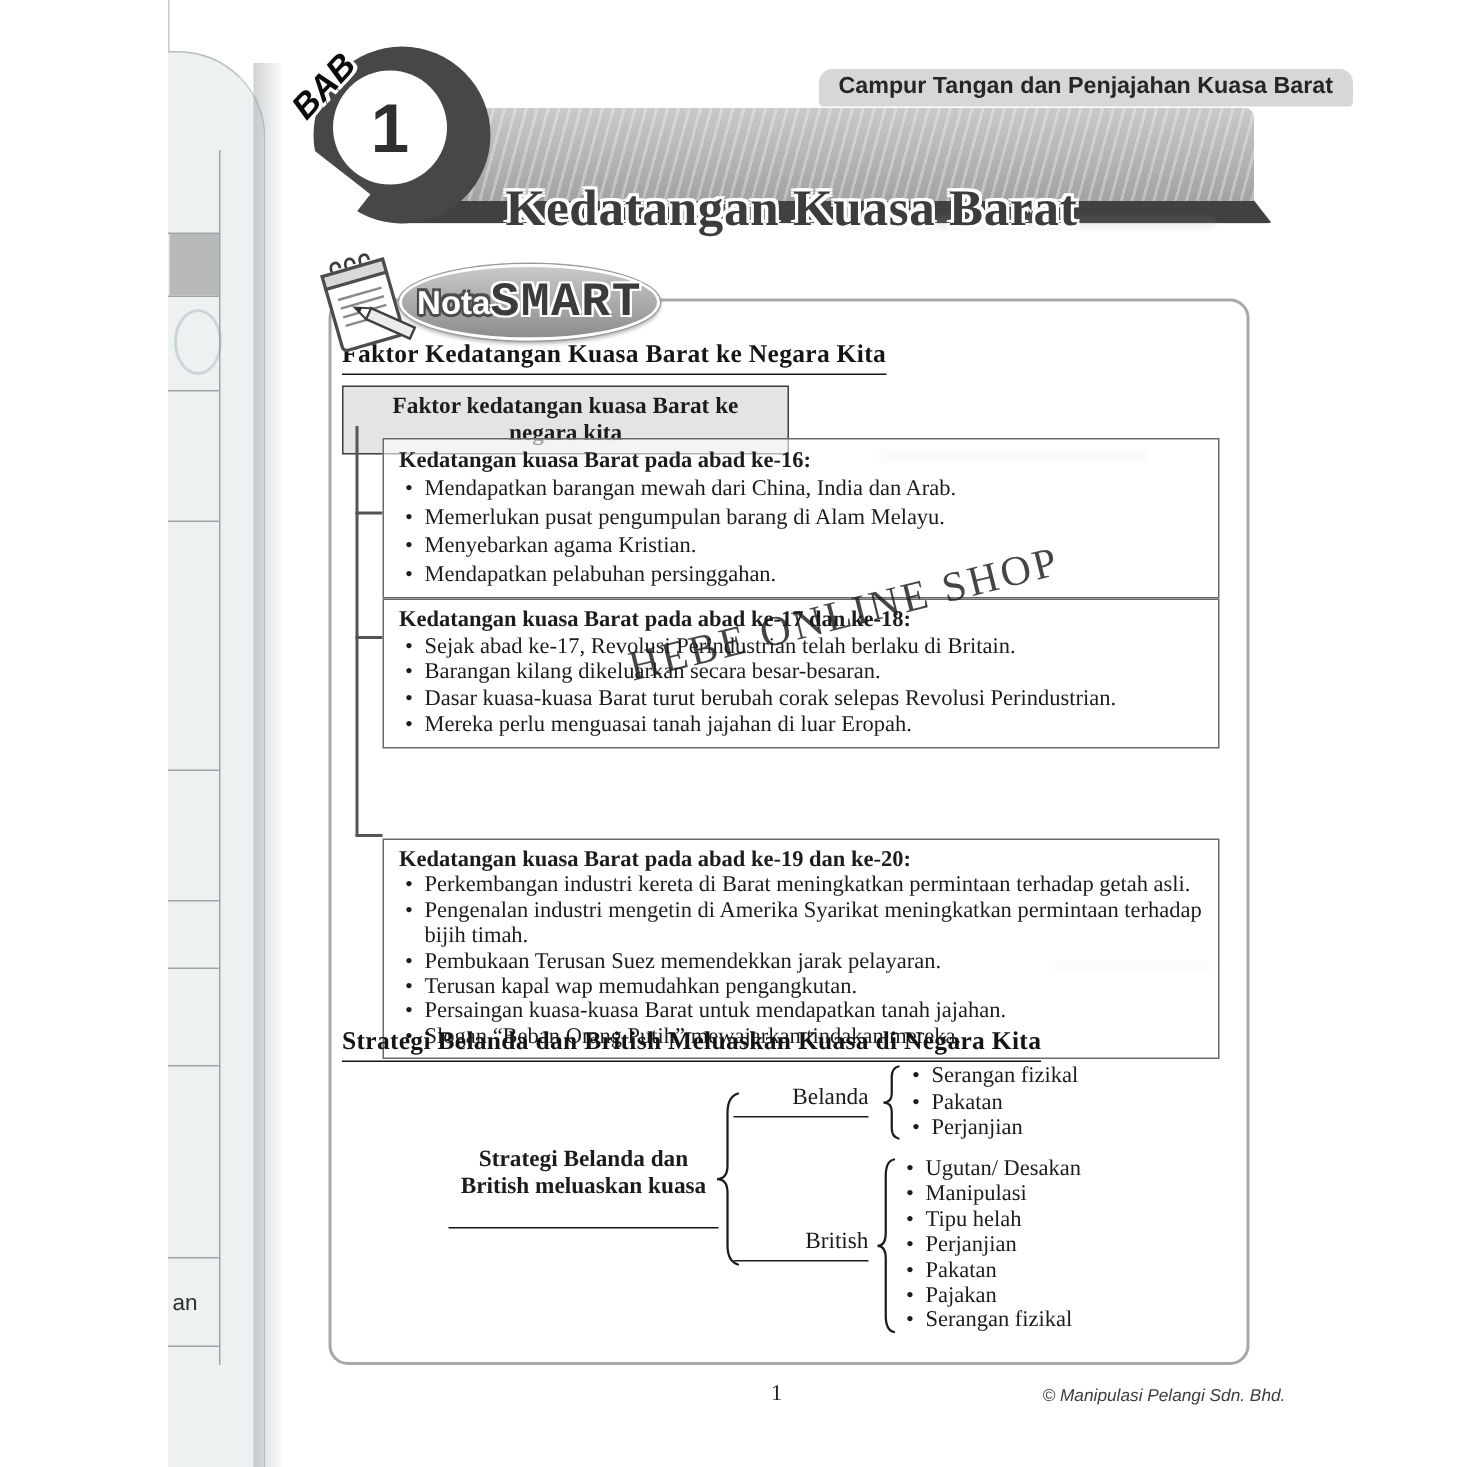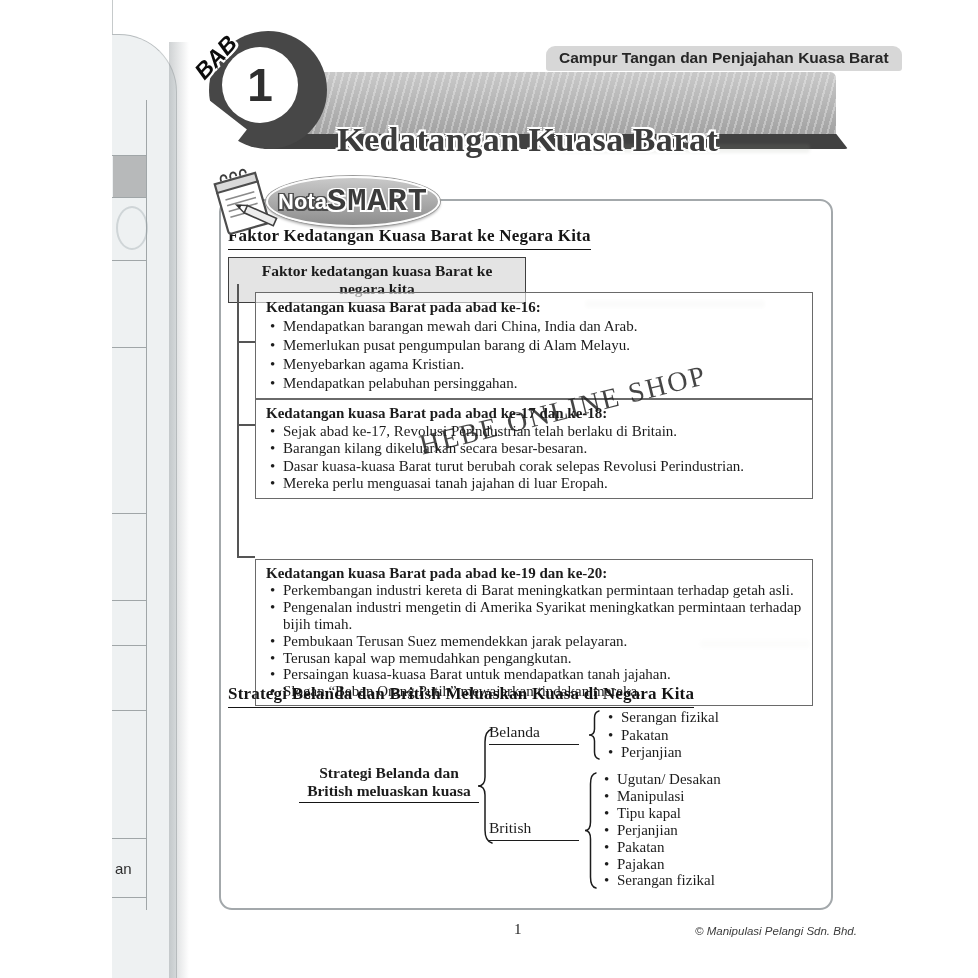--- a/index.html
+++ b/index.html
@@ -68,22 +68,22 @@
       padding:5px 10px 5px 10px;font-size:15px;}
   #box-16{top:292px;line-height:19px;}
   #box-1718{top:399px;line-height:17.5px;}
   #box-1920{top:518px;line-height:16.9px;margin-top:41px;}
   .note-title{font-weight:bold;}
   .bullet{position:relative;padding-left:17px;}
   .bullet::before{content:"\2022";position:absolute;left:4px;}
 
   
   #dg-root{left:299px;top:764px;width:180px;text-align:center;font-weight:bold;font-size:15.5px;line-height:17.5px;
-      border-bottom:1.6px solid #151515;padding-bottom:3px;}
-  .dg-label{width:90px;text-align:left;font-size:15.5px;border-bottom:1.5px solid #1c1c1c;padding-bottom:3px;}
+      border-bottom:1.6px solid #151515;padding-bottom:19px;}
+  .dg-label{width:90px;text-align:right;font-size:15.5px;border-bottom:1.5px solid #1c1c1c;padding-bottom:3px;}
   #dg-belanda{left:489px;top:723px;}
   #dg-british{left:489px;top:819px;}
   .dg-items{font-size:15px;}
   #items-belanda{left:604px;top:709px;line-height:17.5px;}
   #items-british{left:600px;top:771px;line-height:16.9px;}
   .brace{stroke:#1c1c1c;fill:none;stroke-width:1.5;stroke-linecap:round;}
   #brace-main{left:476px;top:727px;}
   #brace-belanda{left:588px;top:710px;}
   #brace-british{left:583px;top:771px;}
 
@@ -217,21 +217,21 @@
     <div class="bullet">Perjanjian</div>
   </div>
 
   <div class="abs dg-label" id="dg-british">British</div>
   <svg class="abs" id="brace-british" width="15" height="119" viewBox="0 0 15 119">
     <path class="brace" d="M13 2 Q7.5 3 7.5 13 L7.5 51 Q7.5 59.5 2 59.5 Q7.5 59.5 7.5 68 L7.5 106 Q7.5 116 13 117"></path>
   </svg>
   <div class="abs dg-items" id="items-british">
     <div class="bullet">Ugutan/ Desakan</div>
     <div class="bullet">Manipulasi</div>
-    <div class="bullet">Tipu kapal</div>
+    <div class="bullet">Tipu helah</div>
     <div class="bullet">Perjanjian</div>
     <div class="bullet">Pakatan</div>
     <div class="bullet">Pajakan</div>
     <div class="bullet">Serangan fizikal</div>
   </div>
 
   <div class="abs" id="page-number">1</div>
   <div class="abs" id="copyright">© Manipulasi Pelangi Sdn. Bhd.</div>
 
 </div>

